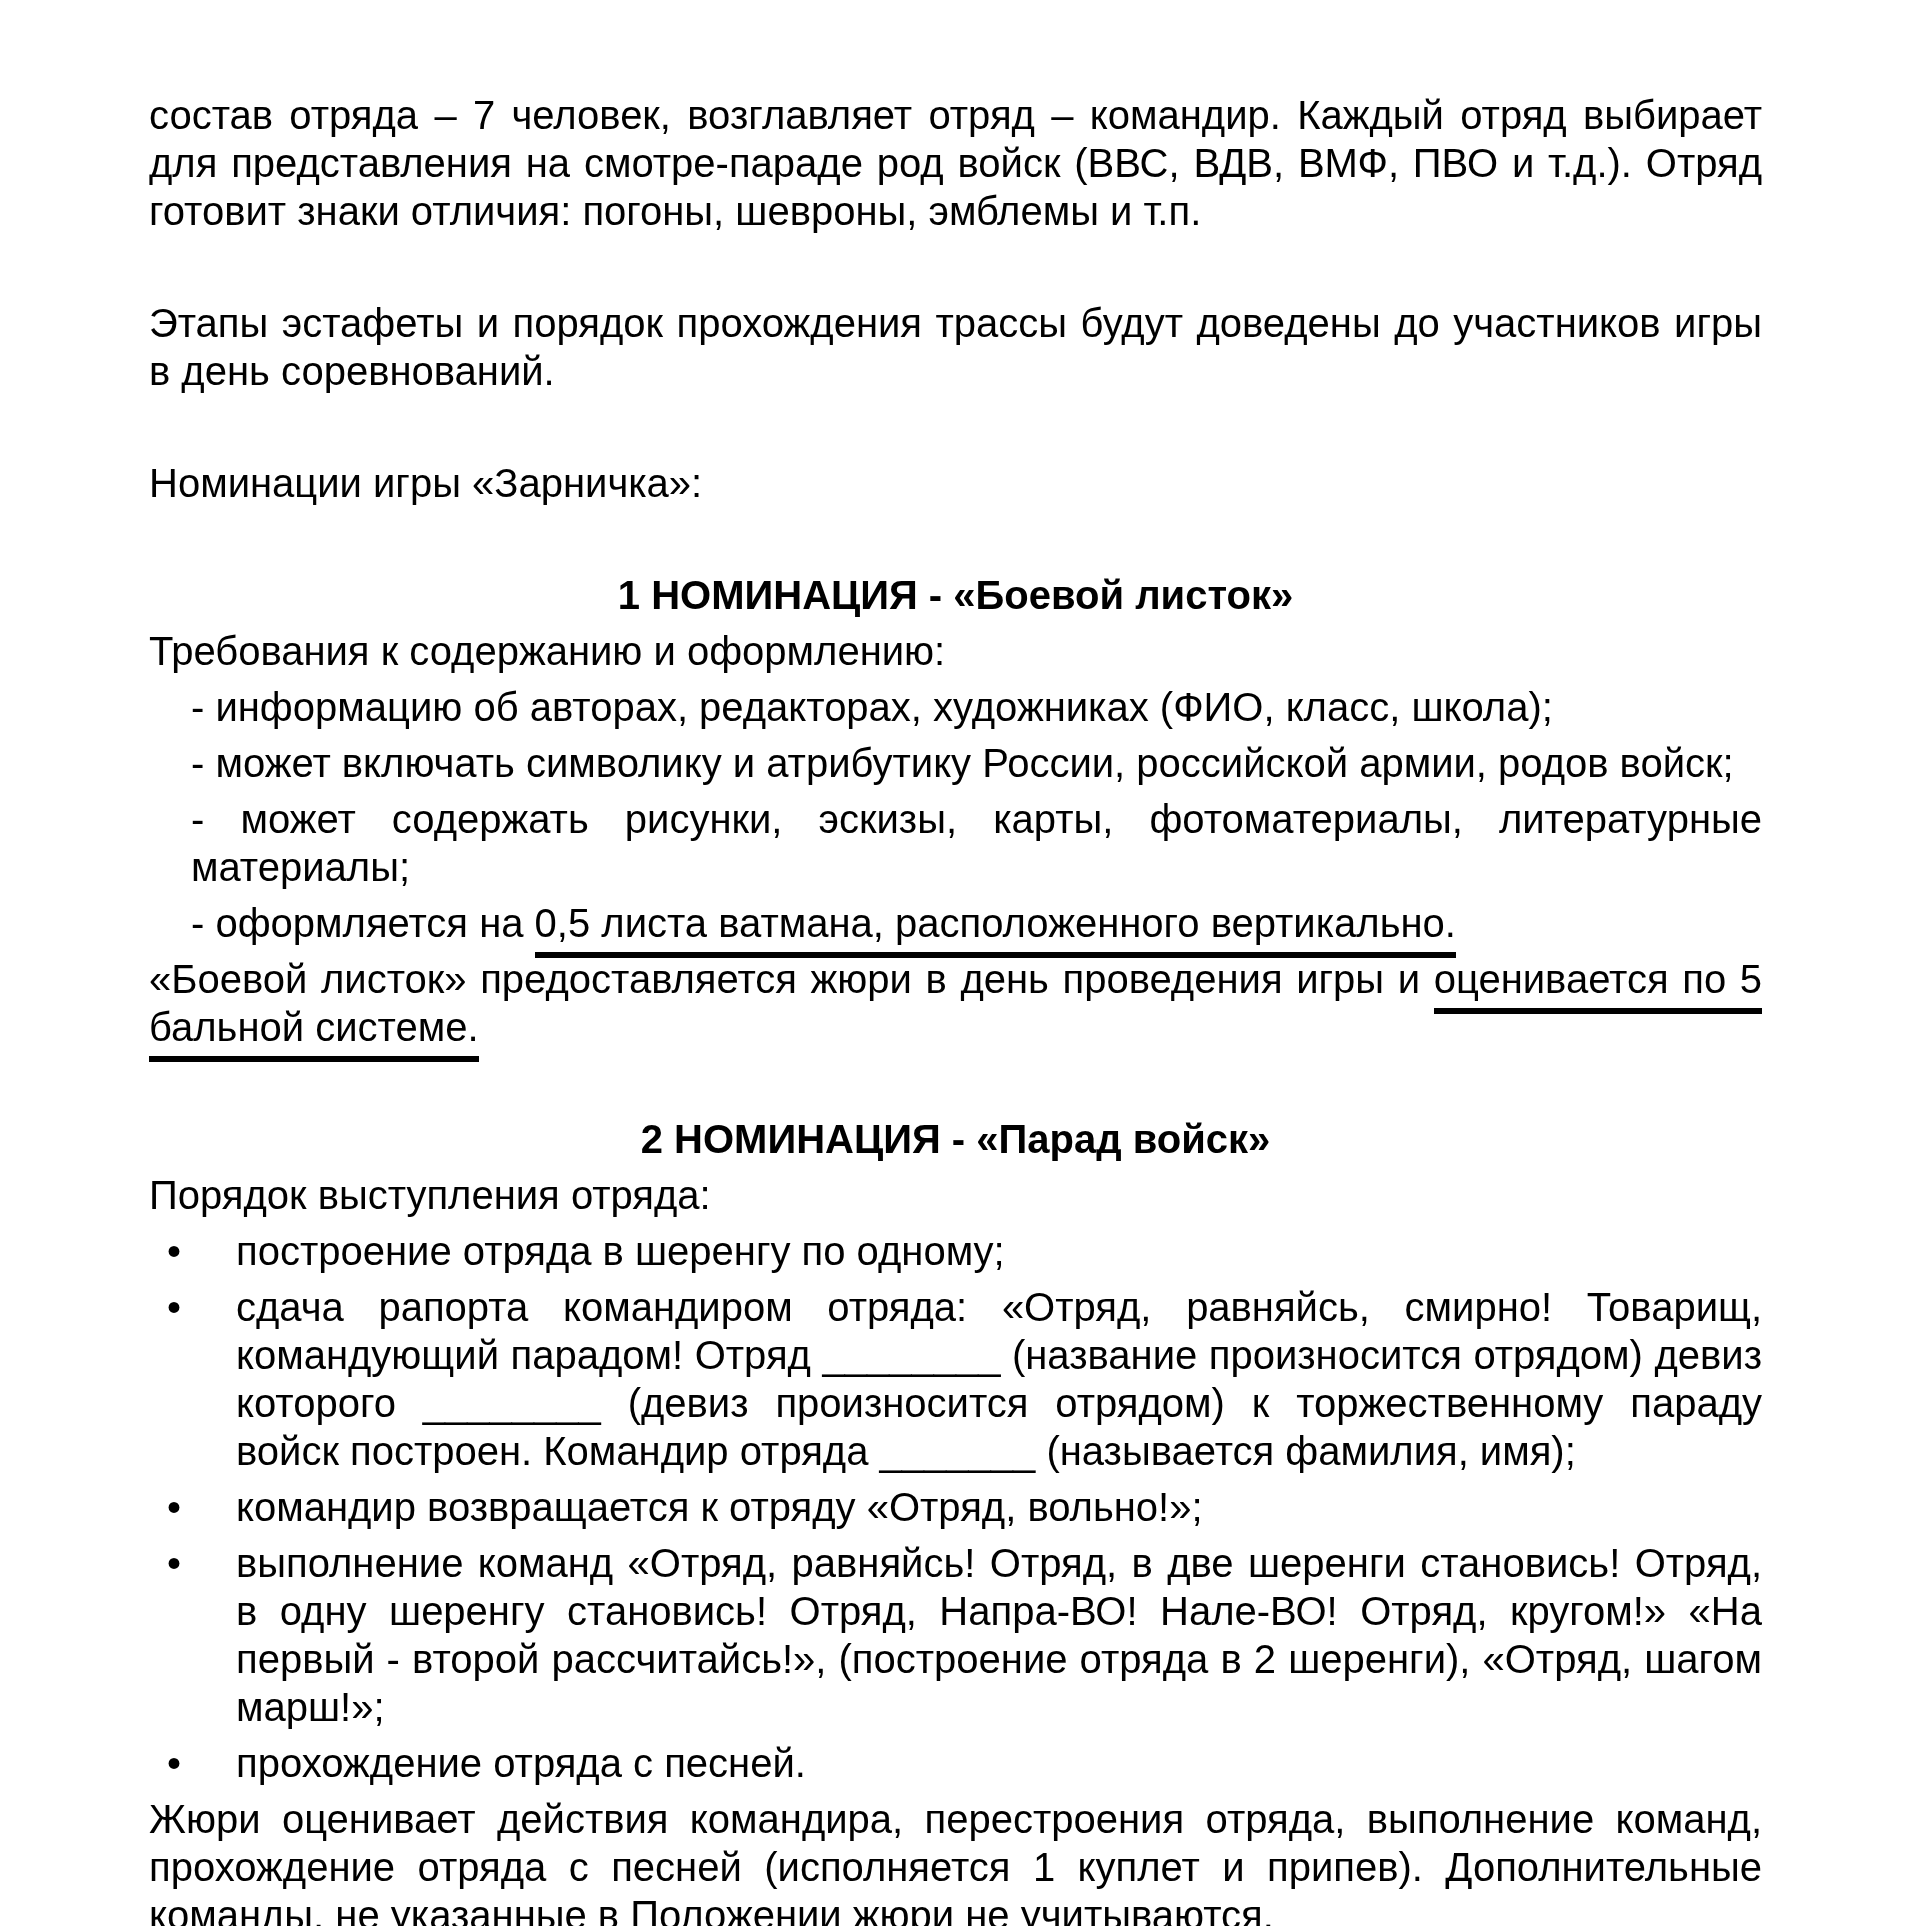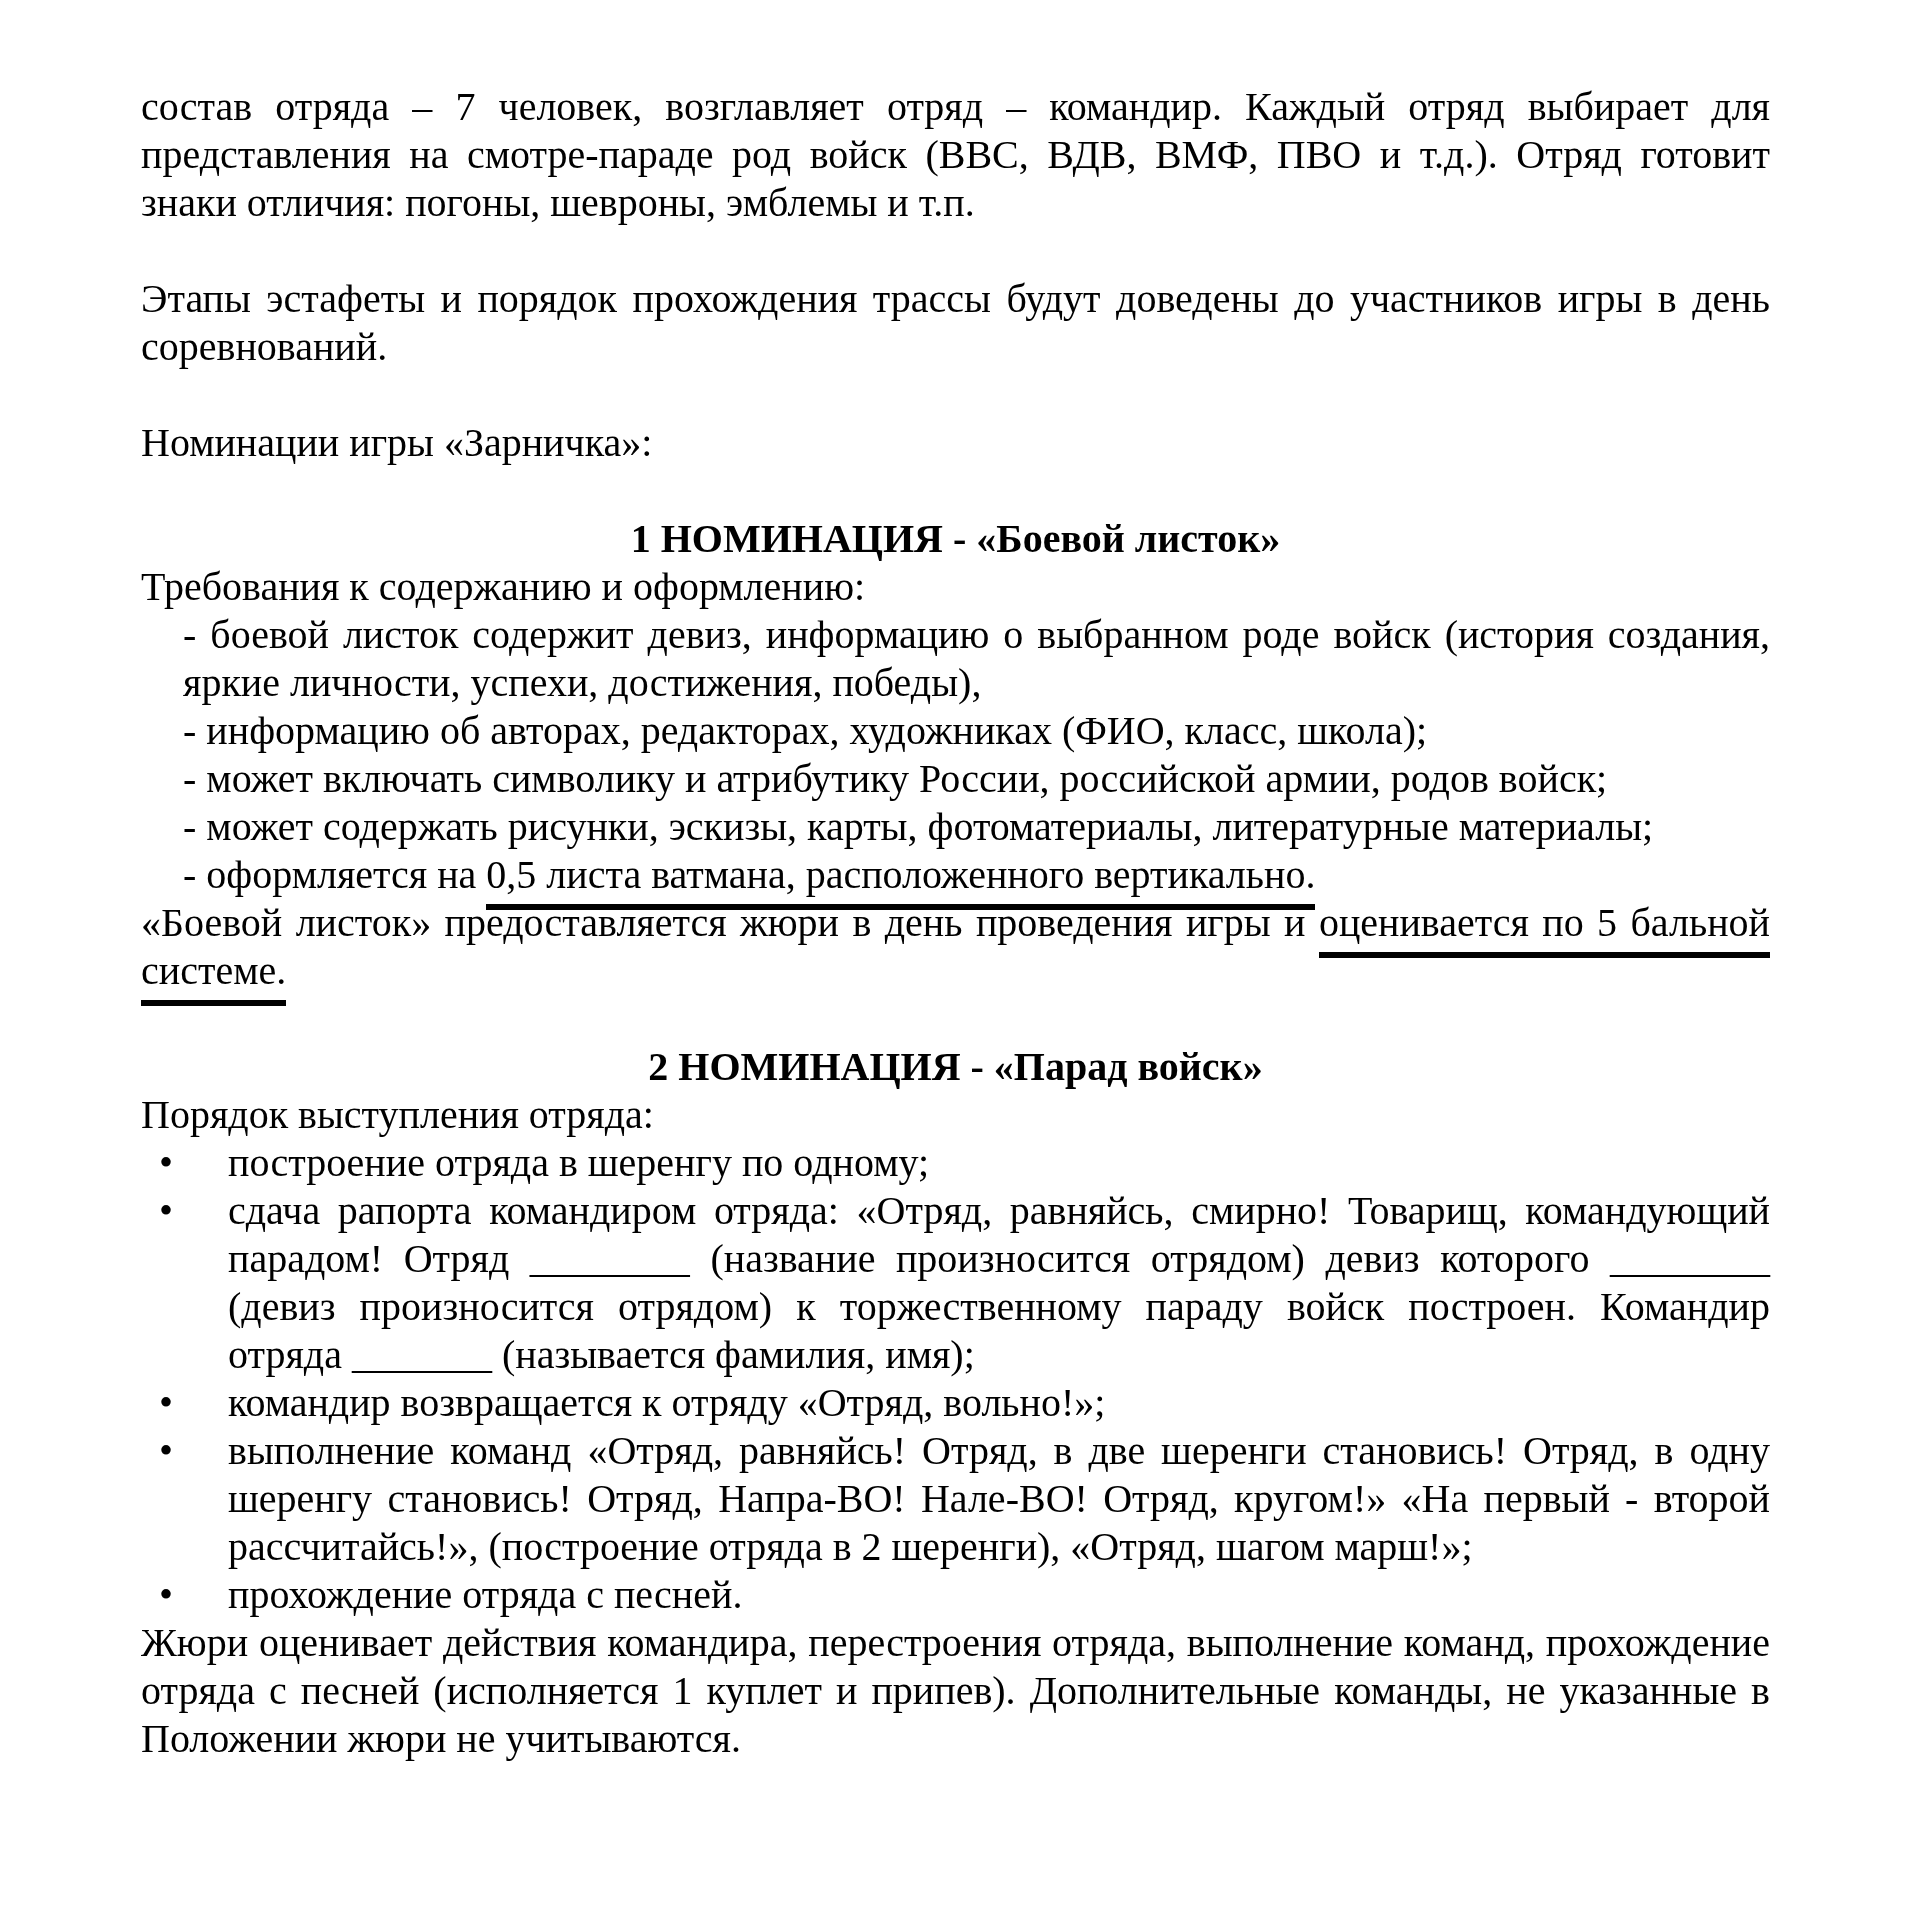--- a/index.html
+++ b/index.html
@@ -13,21 +13,21 @@
   .page {
     position: absolute;
     inset: 0;
     padding: 83px 141px 0 141px;
     color: #000000;
     font-size: 40px;
     line-height: 48px;
     text-align: justify;
     overflow: hidden;
   }
-  .para { margin: 0; font-family: Liberation Serif, serif; }
+  .para { margin: 8px; }
   .heading {
     font-weight: bold;
     text-align: center;
   }
   .dash-item { padding-left: 42px; }
   .bullet-item {
     position: relative;
     padding-left: 87px;
   }
   .bullet-item .marker {
@@ -55,21 +55,20 @@
 
   <div class="gap"></div>
 
   <p class="para">Номинации игры «Зарничка»:</p>
 
   <div class="gap"></div>
 
   <p class="para heading">1 НОМИНАЦИЯ - «Боевой листок»</p>
   <p class="para">Требования к содержанию и оформлению:</p>
 
-  <div class="para dash-item">- боевой листок содержит девиз, информацию о выбранном роде войск (история создания, яркие личности, успехи, достижения, победы),</div>
   <div class="para dash-item">- информацию об авторах, редакторах, художниках (ФИО, класс, школа);</div>
   <div class="para dash-item">- может включать символику и атрибутику России, российской армии, родов войск;</div>
   <div class="para dash-item">- может содержать рисунки, эскизы, карты, фотоматериалы, литературные материалы;</div>
   <div class="para dash-item"><span>- оформляется на </span><span class="u">0,5 листа ватмана, расположенного вертикально.</span></div>
 
   <p class="para"><span>«Боевой листок» предоставляется жюри в день проведения игры и </span><span class="u">оценивается по 5 бальной системе.</span></p>
 
   <div class="gap"></div>
 
   <p class="para heading">2 НОМИНАЦИЯ - «Парад войск»</p>

